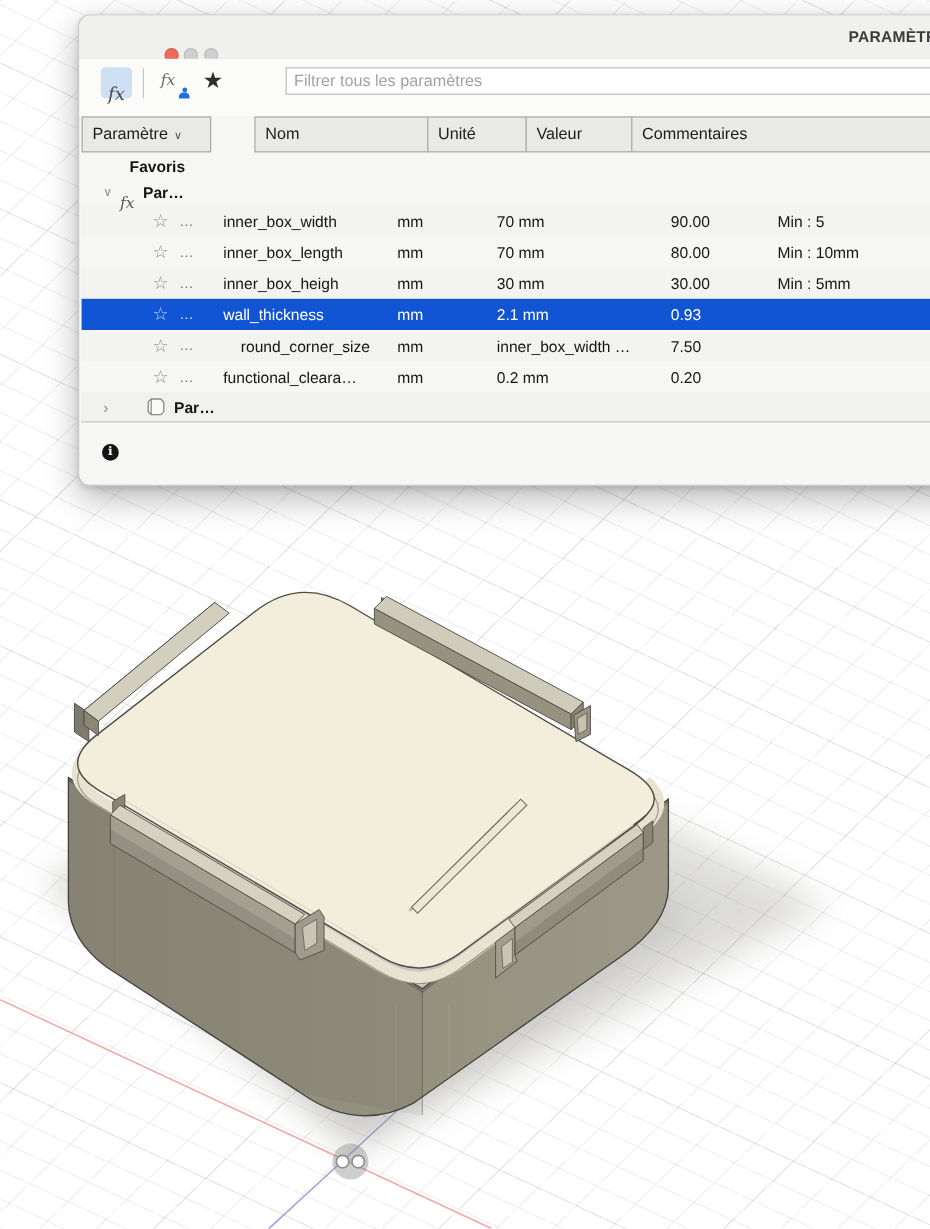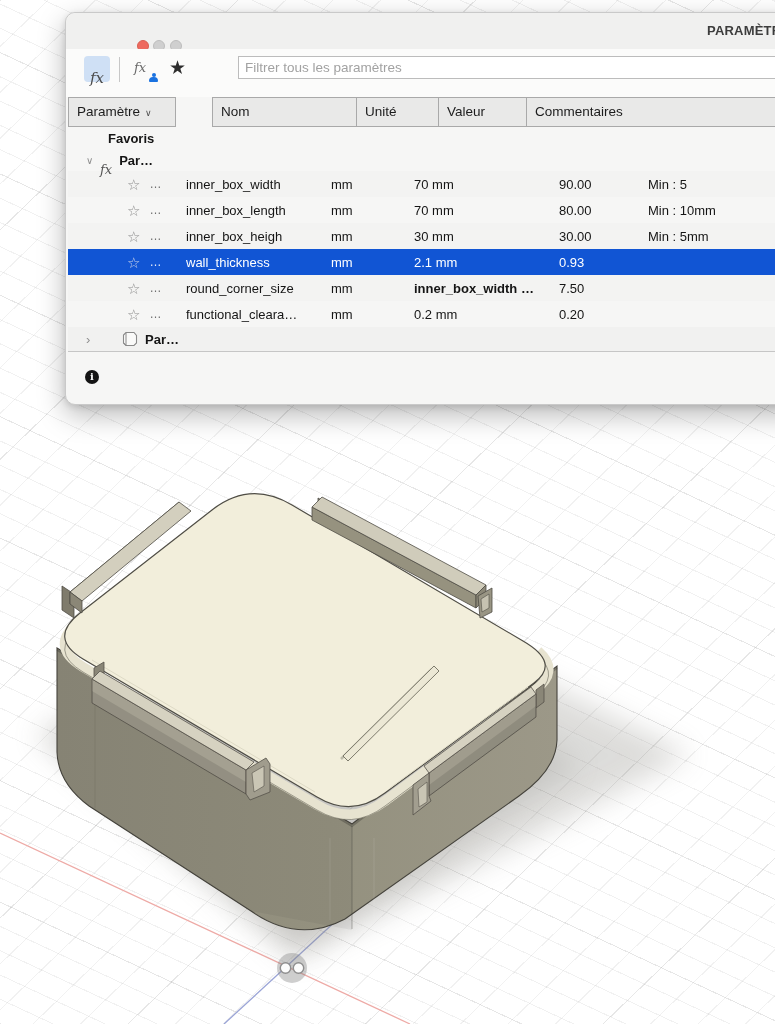--- a/index.html
+++ b/index.html
@@ -271,23 +271,23 @@
           <div class="pcell" style="width: 83px;">mm</div>
           <div class="pcell" style="width: 145px;">2.1 mm</div>
           <div class="pcell" style="width: 89px;">0.93</div>
           <div class="pcell" style="width: 300px;"></div>
         </div>
         <div class="trow prow zebra">
           <div class="pcell c-first" style="width: 110px;">
             <span class="rstar">☆</span>
             <span class="rdots">…</span>
           </div>
-          <div class="pcell" style="width: 145px;">round_corner_size</div>
-          <div class="pcell" style="width: 83px;">mm</div>
-          <div class="pcell" style="width: 145px; font-weight: bold;">inner_box_width …</div>
+          <div class="pcell" style="width: 145px; text-align: center;">round_corner_size</div>
+          <div class="pcell" style="width: 83px;">mm</div>
+          <div class="pcell" style="width: 145px;">inner_box_width …</div>
           <div class="pcell" style="width: 89px;">7.50</div>
           <div class="pcell" style="width: 300px;"></div>
         </div>
         <div class="trow prow">
           <div class="pcell c-first" style="width: 110px;">
             <span class="rstar">☆</span>
             <span class="rdots">…</span>
           </div>
           <div class="pcell" style="width: 145px;">functional_cleara…</div>
           <div class="pcell" style="width: 83px;">mm</div>

